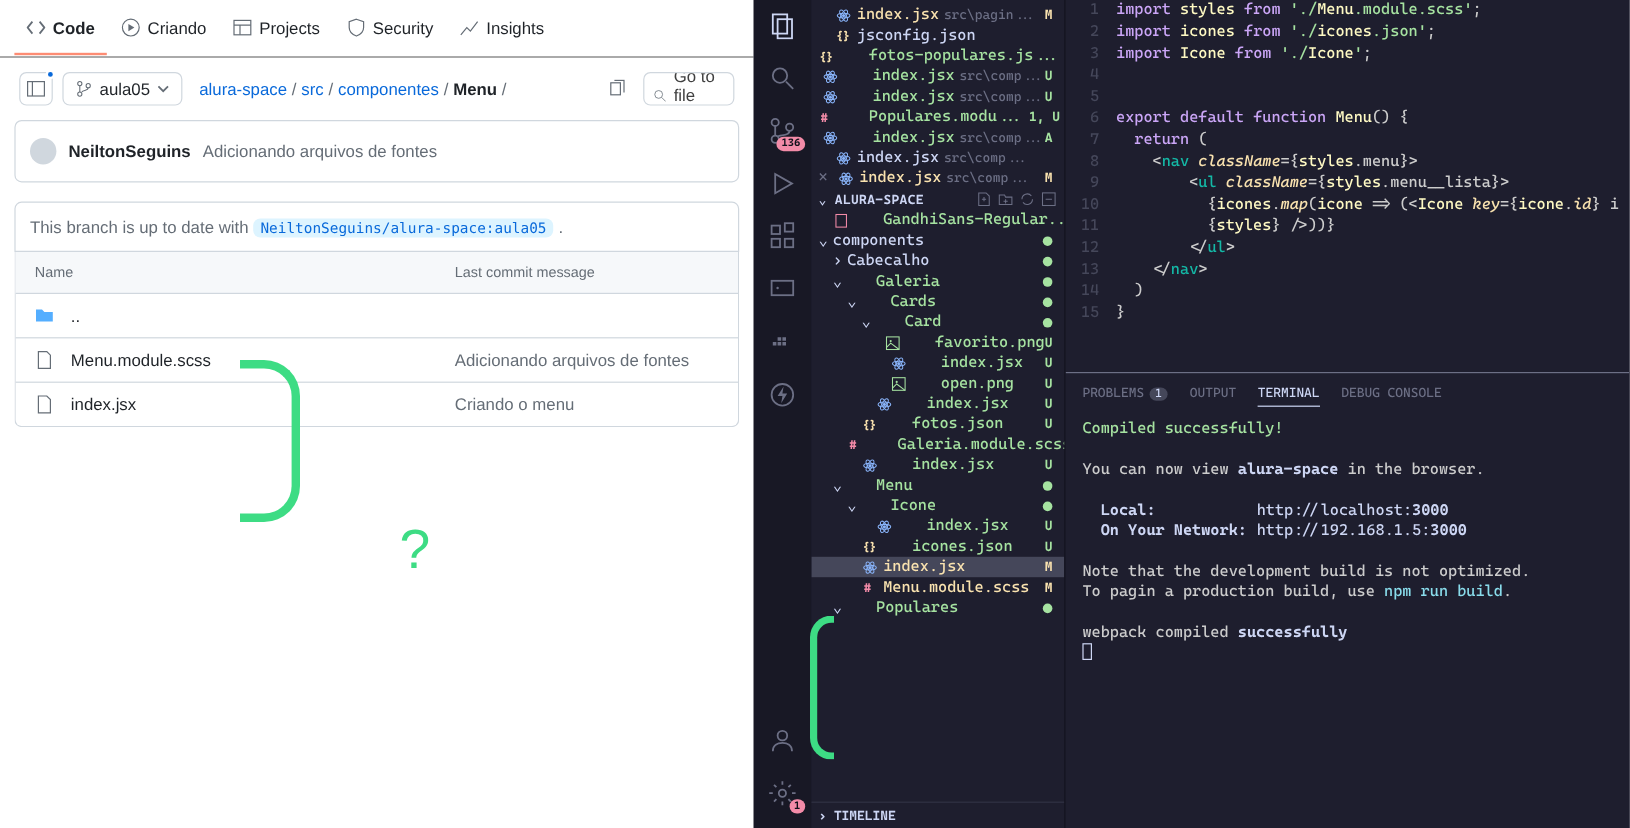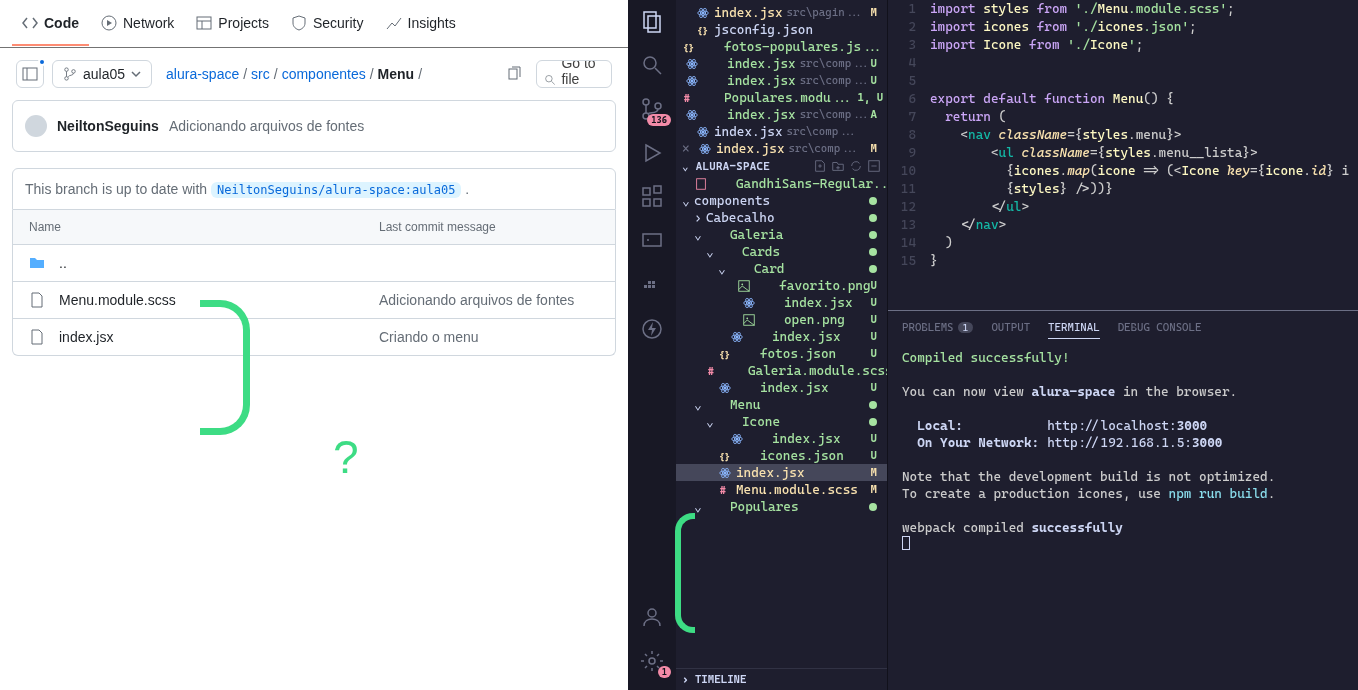--- a/index.html
+++ b/index.html
@@ -99,21 +99,21 @@
       <svg class="ico" viewBox="0 0 16 16">
           <path fill="none" stroke="currentColor" stroke-width="1.5" d="M5 3L1 8l4 5M11 3l4 5-4 5"></path>
         </svg>
       <span>Code</span>
     </div>
     <div class="gh-tab">
       <svg class="ico" viewBox="0 0 16 16">
           <circle cx="8" cy="8" r="7" fill="none" stroke="currentColor"></circle>
           <path fill="currentColor" d="M6 5l5 3-5 3z"></path>
         </svg>
-      <span>Network</span>
+      <span>Criando</span>
     </div>
     <div class="gh-tab">
       <svg class="ico" viewBox="0 0 16 16">
           <rect x="1" y="2" width="14" height="12" fill="none" stroke="currentColor"></rect>
           <path stroke="currentColor" d="M1 6h14M6 6v8"></path>
         </svg>
       <span>Projects</span>
     </div>
     <div class="gh-tab">
       <svg class="ico" viewBox="0 0 16 16">
@@ -619,20 +619,20 @@
         <div class="vs-panel-tab">OUTPUT</div>
         <div class="vs-panel-tab active">TERMINAL</div>
         <div class="vs-panel-tab">DEBUG CONSOLE</div>
       </div>
       <div class="vs-term">
         <div class="term-green">Compiled successfully!</div><br>
         <div><span>You can now view </span><span class="term-bold">alura-space</span><span> in the browser.</span></div><br>
         <div>&nbsp;&nbsp;<span class="term-bold" style="display:inline-block;width:130px">Local:</span><span class="term-url">http://localhost:</span><span class="term-bold">3000</span></div>
         <div>&nbsp;&nbsp;<span class="term-bold" style="display:inline-block;width:130px">On Your Network:</span><span class="term-url">http://192.168.1.5:</span><span class="term-bold">3000</span></div><br>
         <div>Note that the development build is not optimized.</div>
-        <div><span>To create a production icones, use </span><span class="term-cyan">npm run build</span><span>.</span></div><br>
+        <div><span>To pagin a production build, use </span><span class="term-cyan">npm run build</span><span>.</span></div><br>
         <div><span>webpack compiled </span><span class="term-green term-bold">successfully</span></div>
         <div><span class="cursor-box"></span></div>
       </div>
     </div>
   </div>
 </div>
 <div class="vs-annot-brace"></div>
 
 </body></html>

